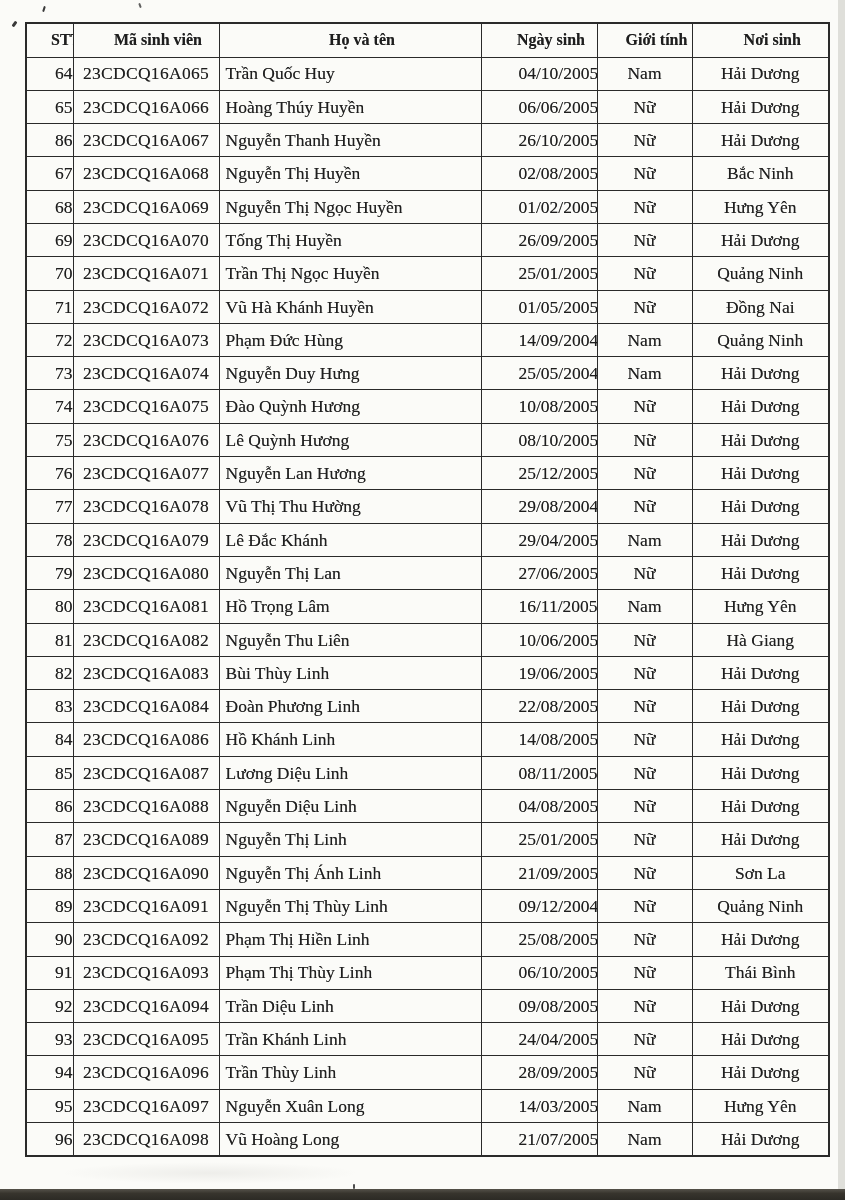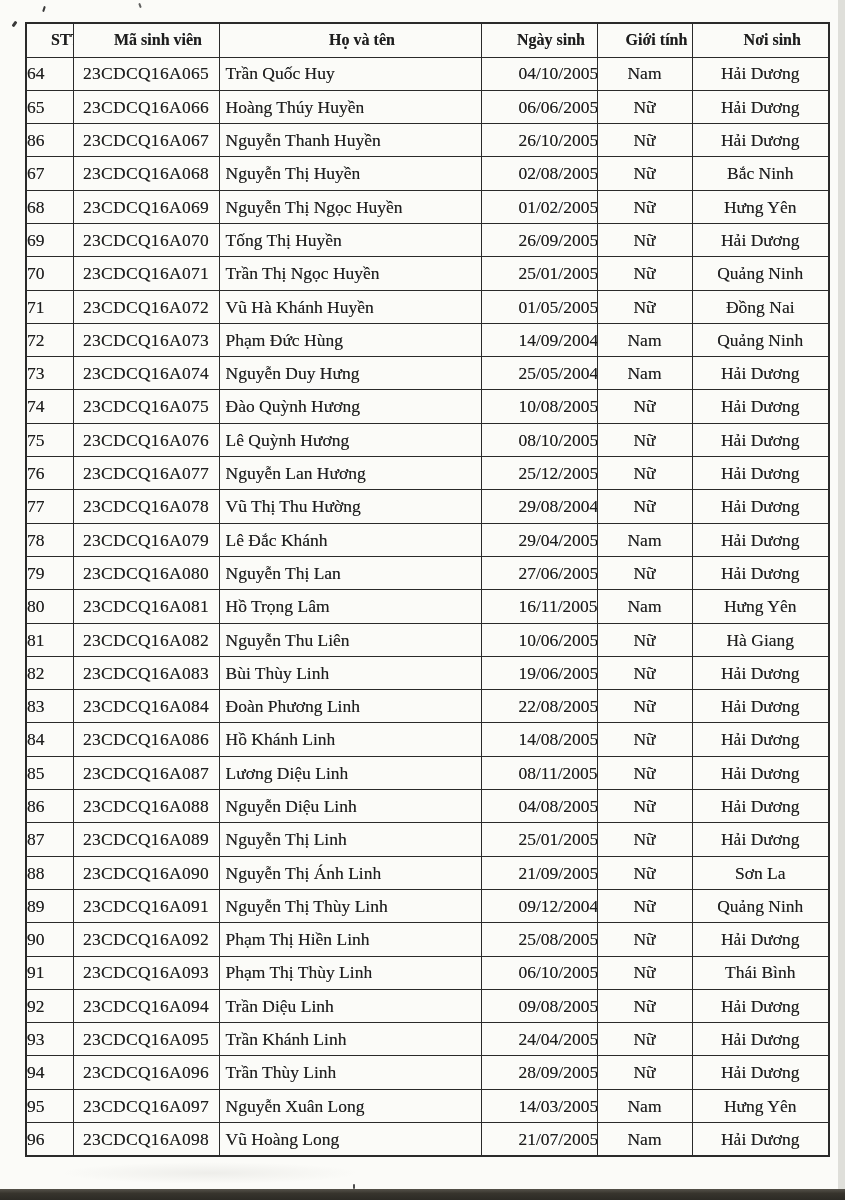--- a/index.html
+++ b/index.html
@@ -46,21 +46,21 @@
     font-size:16px;
     text-align:center;
     padding-left:24px;
   }
   col.c-stt{width:47px;}
   col.c-ma{width:146px;}
   col.c-ten{width:262px;}
   col.c-ngay{width:116px;}
   col.c-gioi{width:95px;}
   col.c-noi{width:137px;}
-  td.col-stt{text-align:left;}
+  td.col-stt{text-align:right;}
   td.col-ma{text-align:center;letter-spacing:0.3px;}
   td.col-ten{text-align:left;padding-left:6px;}
   td.col-ngay{text-align:center;padding-left:37px;}
   td.col-gioi{text-align:center;}
   td.col-noi{text-align:center;}
 
   
   .bottom-strip{
     position:absolute;left:0;top:1189px;width:845px;height:11px;
     background:linear-gradient(to bottom,#55524a,var(--strip) 40%,#2c2a25);

